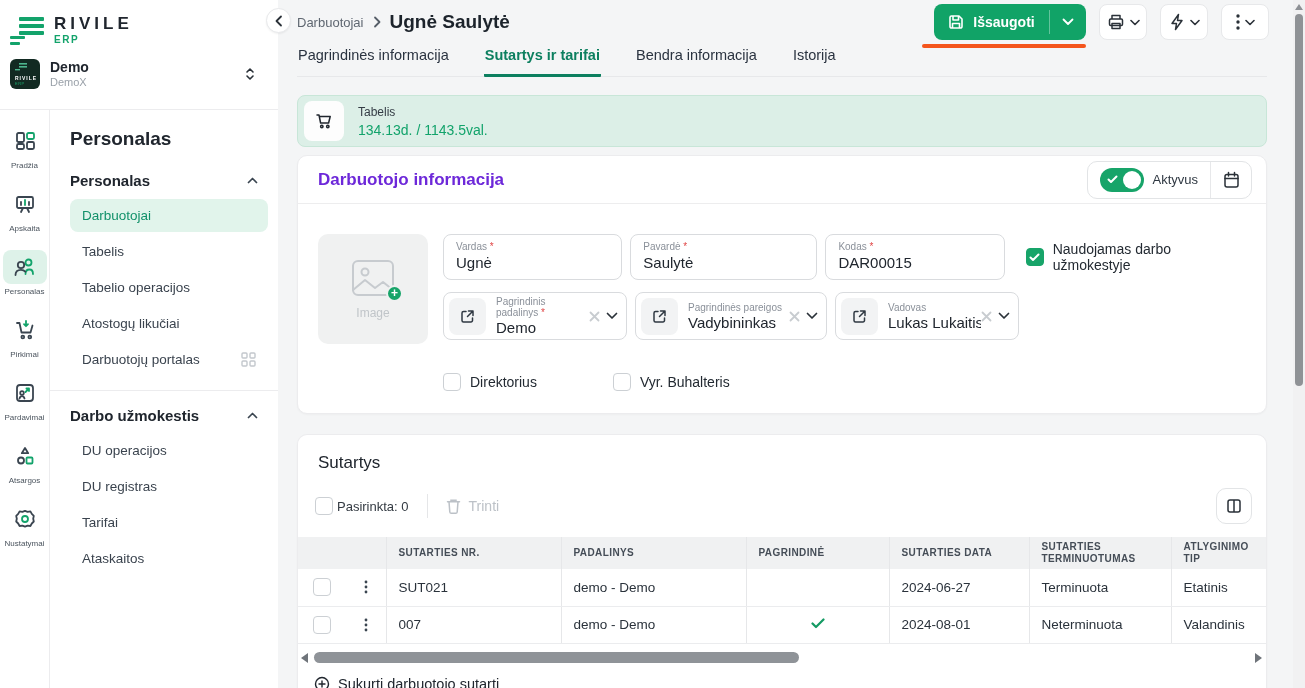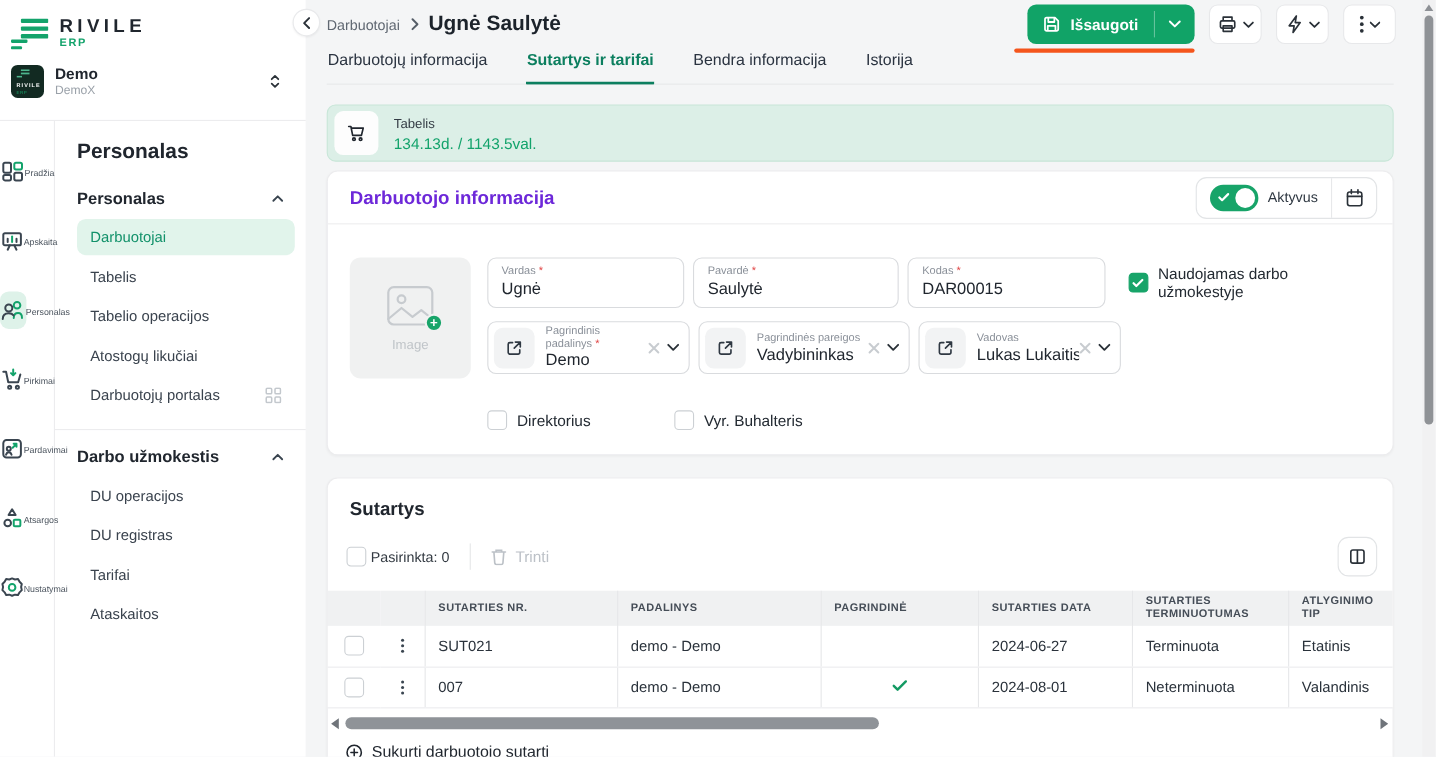--- a/index.html
+++ b/index.html
@@ -16,21 +16,21 @@
   .company-row { display:flex; align-items:center; gap:10px; margin-top:9px; position:relative; cursor:pointer; }
   .company-tile { width:30px; height:30px; border-radius:6px; background:#122a22; display:flex; flex-direction:column; align-items:flex-start; justify-content:center; padding-left:5px; }
   .tile-name { color:#fff; font-size:5px; font-weight:bold; letter-spacing:1px; }
   .tile-sub { color:#17a469; font-size:4px; letter-spacing:.5px; }
   .company-name { font-size:14px; font-weight:bold; color:#20262e; line-height:1.1; }
   .company-code { font-size:11px; color:#9aa1a9; }
   .unfold { position:absolute; right:10px; top:7px; }
 
   .sb-body { flex:1; display:flex; min-height:0; }
   .rail { width:50px; border-right:1px solid #ececee; padding-top:14px; display:flex; flex-direction:column; align-items:center; flex:none; }
-  .rail-item { width:50px; height:63px; display:flex; flex-direction:row; align-items:center; cursor:pointer; }
+  .rail-item { width:50px; height:63px; display:flex; flex-direction:column; align-items:center; cursor:pointer; }
   .rail-ico { width:44px; height:34px; border-radius:8px; display:flex; align-items:center; justify-content:center; }
   .rail-item.active .rail-ico { background:#def2e9; }
   .rail-label { font-size:8px; color:#4b545e; margin-top:3px; white-space:nowrap; }
 
   .menu { flex:1; padding:18px 10px 0 20px; }
   .menu-title { font-size:19px; font-weight:bold; color:#20262e; margin-bottom:22px; }
   .menu-section { display:flex; align-items:center; justify-content:space-between; padding-right:10px; margin-bottom:10px; cursor:pointer; }
   .menu-section .sec-label { font-size:15px; font-weight:bold; color:#20262e; }
   .menu-item { display:flex; align-items:center; justify-content:space-between; font-size:13.5px; color:#3a434e; padding:9px 12px; border-radius:8px; margin-bottom:3px; cursor:pointer; }
   .menu-item.active { background:#e1f4eb; color:#12916a; }
@@ -100,21 +100,21 @@
   .frow2 { margin-top:12px; }
   .sfield { width:184px; height:48px; border:1px solid #d9dbde; border-radius:8px; background:#fff; display:flex; align-items:center; padding:0 8px 0 5px; cursor:pointer; }
   .sfield.mid { width:192px; }
   .ext-btn { width:37px; height:37px; border-radius:8px; background:#f2f3f4; display:flex; align-items:center; justify-content:center; flex:none; cursor:pointer; }
   .s-texts { flex:1; padding-left:10px; min-width:0; }
   .s-value { font-size:15px; color:#20262e; margin-top:1px; white-space:nowrap; overflow:hidden; }
   .clear-x { flex:none; margin-right:6px; }
   .frow3 { margin-top:33px; display:flex; gap:76px; }
 
   .card2 { margin-top:20px; border-radius:10px 10px 0 0; border-bottom:none; height:255px; }
-  .c2-title { padding:18px 20px 0; font-size:17px; font-weight:bold; color:#20262e; }
+  .c2-title { padding:18px 20px 0; font-size:17px; font-weight:normal; color:#20262e; }
   .c2-toolbar { display:flex; align-items:center; padding:15px 14px 13px 17px; }
   .sel-label { font-size:13px; color:#333a42; margin-left:4px; }
   .tb-divider { width:1px; height:24px; background:#e5e6e8; margin:0 18px; }
   .trash-group { display:flex; align-items:center; gap:8px; color:#bcc1c7; font-size:14px; cursor:default; }
   .c2-spacer { flex:1; }
   .col-btn { width:36px; height:36px; border:1px solid #e2e4e6; border-radius:10px; background:#fff; display:flex; align-items:center; justify-content:center; cursor:pointer; }
 
   table.contracts { width:100%; border-collapse:collapse; table-layout:fixed; }
   .contracts th { background:#f0f1f2; height:32px; font-size:10px; font-weight:bold; letter-spacing:.4px; color:#454d57; text-align:left; padding:2px 6px 2px 12px; line-height:1.25; }
   .contracts th.b, .contracts td.b { border-left:1px solid #e6e7e9; }
@@ -400,21 +400,21 @@
           <span>
             <svg width="10" height="7" viewBox="0 0 10 7" fill="none" stroke="#2a3138" stroke-width="1.6" stroke-linecap="round" stroke-linejoin="round">
                 <path d="M1 1.5 L5 5.5 L9 1.5"></path>
               </svg>
           </span>
         </button>
       </div>
     </div>
 
     <div class="tabs">
-      <div class="tab"><span>Darbuotojų informacija</span></div>
+      <div class="tab"><span>Pagrindinės informacija</span></div>
       <div class="tab active"><span>Sutartys ir tarifai</span></div>
       <div class="tab"><span>Bendra informacija</span></div>
       <div class="tab"><span>Istorija</span></div>
     </div>
 
     <div class="banner">
       <span class="banner-tile">
         <svg width="19" height="18" viewBox="0 0 19 18" fill="none" stroke="#20262e" stroke-width="1.5" stroke-linecap="round" stroke-linejoin="round">
           <path d="M2 3 h2 l1.6 8 h8 l1.6-6.5 H4.6"></path>
           <circle cx="6.8" cy="14.5" r="1.2"></circle>

